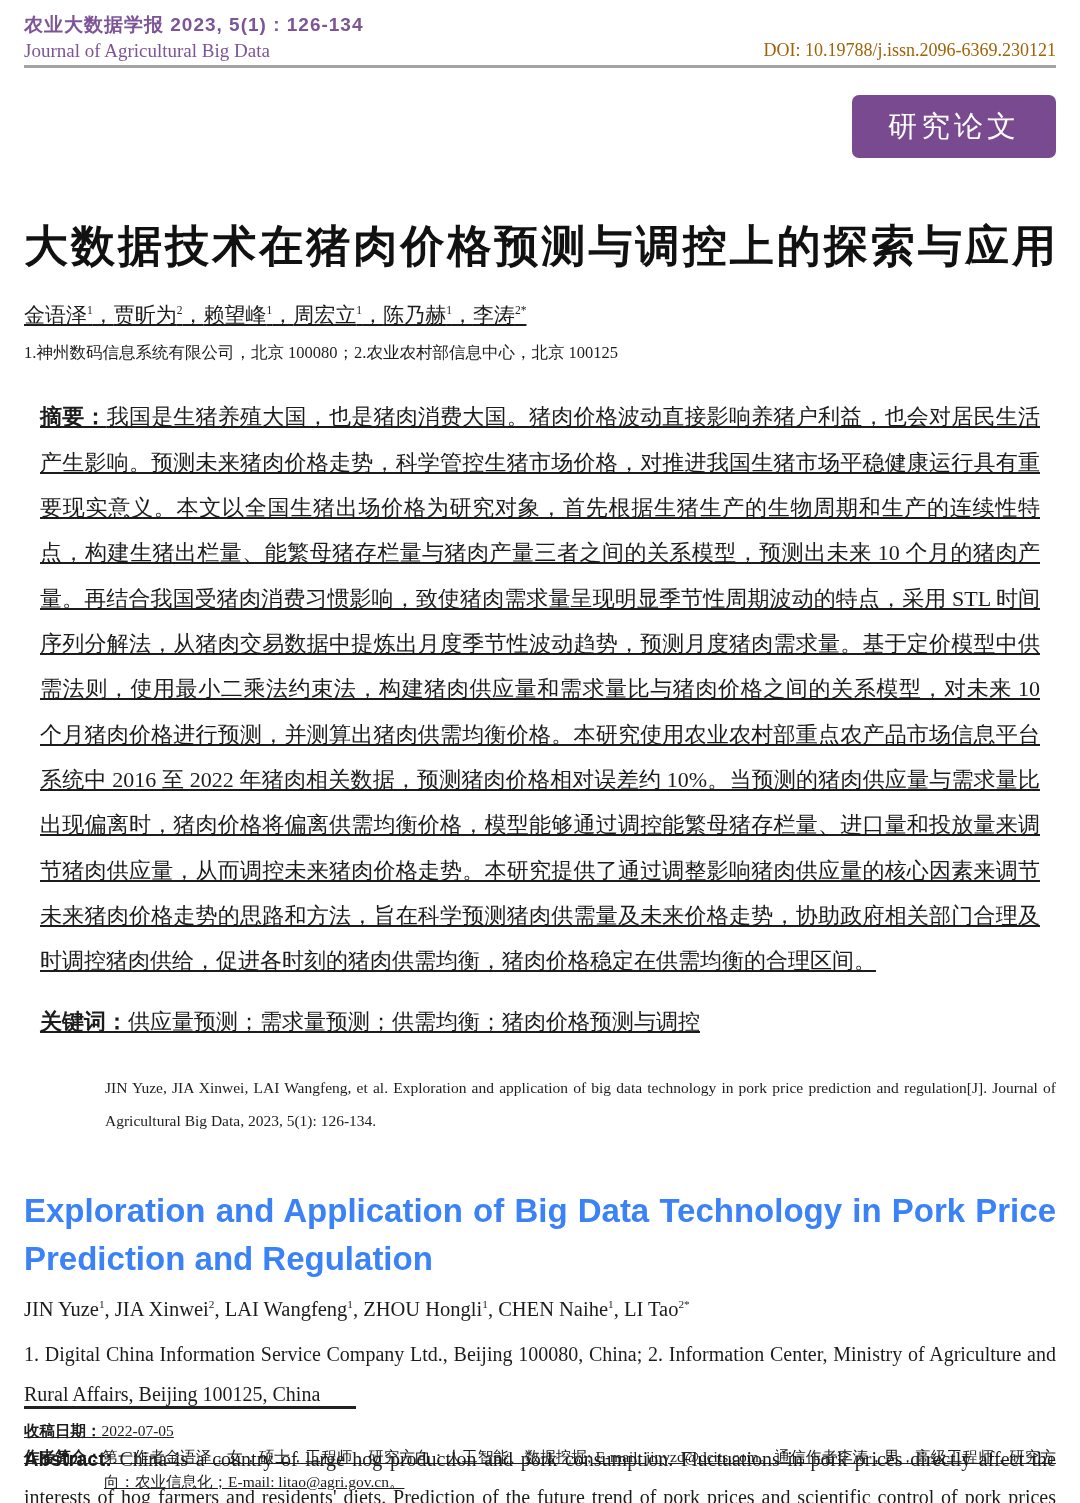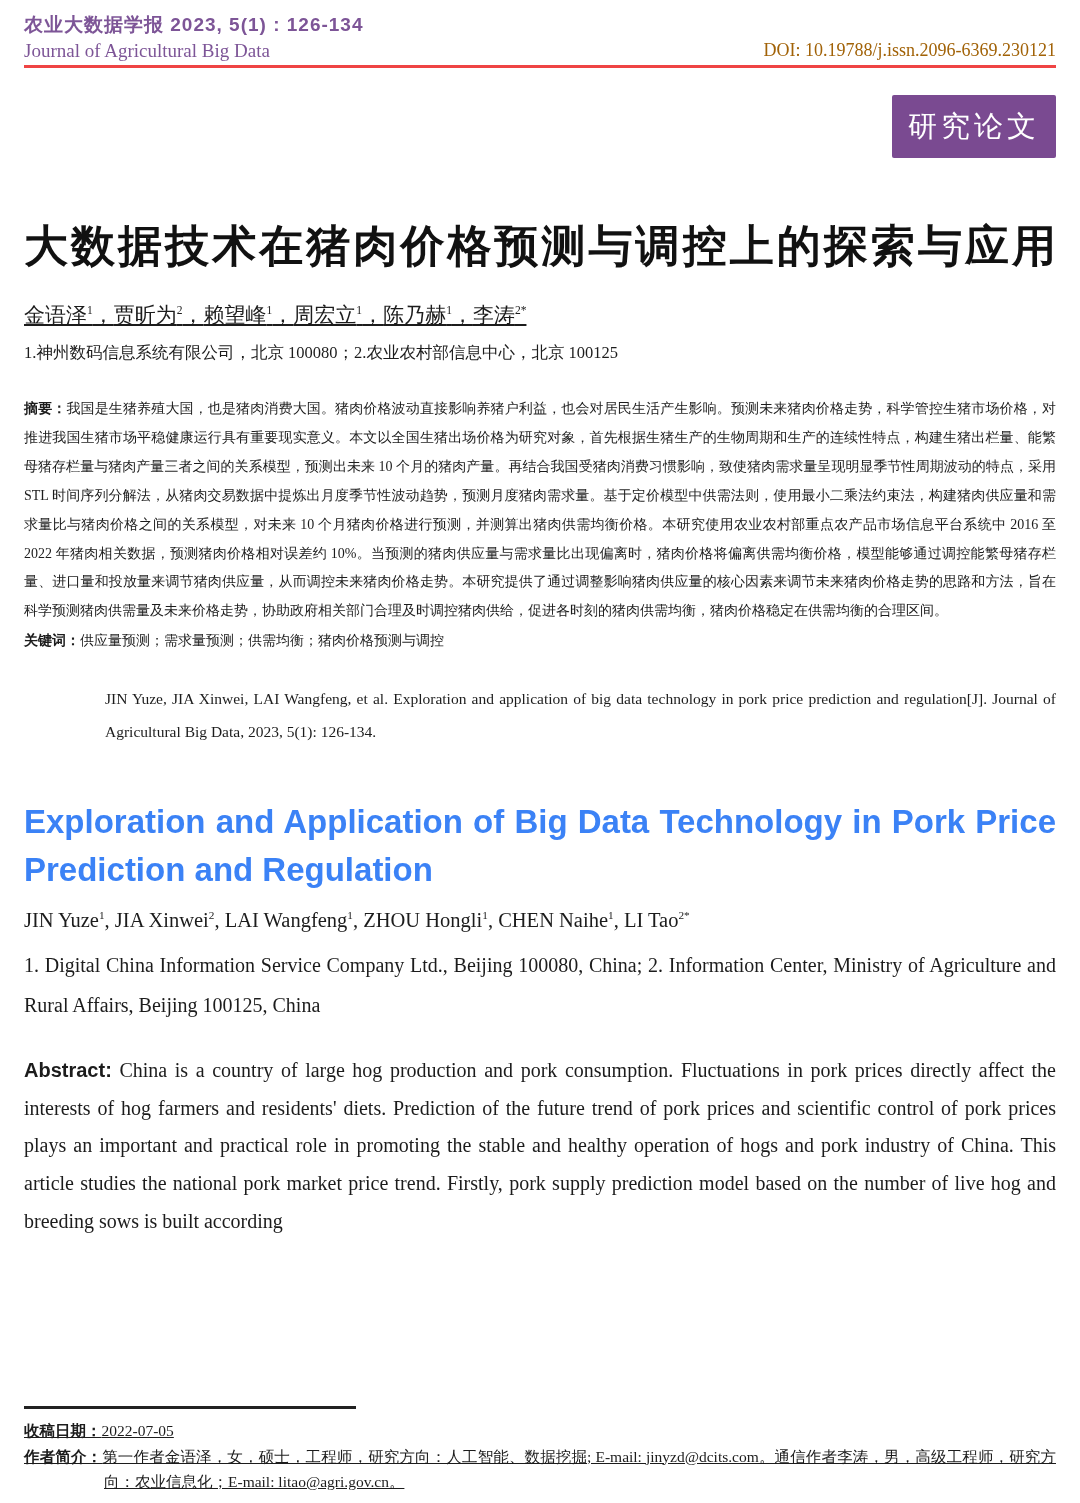--- a/index.html
+++ b/index.html
@@ -14,21 +14,21 @@
     overflow: hidden;
     font-family: "Liberation Serif", serif;
     color: #1c1c1c;
   }
 
   
   .header {
     display: flex;
     justify-content: space-between;
     align-items: flex-end;
-    border-bottom: 3px solid #ef4444;
+    border-bottom: 3px solid #a3a3a3;
     padding-bottom: 3px;
   }
   .journal-cn {
     font-family: "Liberation Sans", sans-serif;
     font-weight: bold;
     font-size: 19px;
     color: #7d5597;
     letter-spacing: 1px;
   }
   .journal-en {
@@ -43,46 +43,47 @@
   }
 
   
   .badge-row { display: flex; justify-content: flex-end; margin-top: 27px; }
   .badge {
     background: #7a4a91;
     color: #ffffff;
     font-family: "Liberation Sans", sans-serif;
     font-size: 29px;
     line-height: 1;
-    padding: 17px 16px;
-    border-radius: 2px;
+    padding: 17px 36px;
+    border-radius: 7px;
     letter-spacing: 4px;
   }
 
   
   .title-cn {
     margin-top: 58px;
     font-family: "Liberation Sans", sans-serif;
     font-weight: bold;
     font-size: 44px;
     color: #111;
     line-height: 1.35;
     text-align: justify;
     text-align-last: justify;
   }
   .authors-cn { margin-top: 26px; font-size: 21px; text-decoration: underline; }
   sup { font-size: 0.55em; }
   .affil-cn { margin-top: 13px; font-size: 16.5px; }
 
   
   .abstract-cn, .keywords-line {
-    font-size: 14px;
+    font-size: 22px;
     line-height: 2.06;
     text-align: justify;
-    margin: 0;
+    margin: 16px;
+    text-decoration: underline;
   }
   .abstract-cn { margin-top: 30px; }
   .b-label {
     font-family: "Liberation Sans", sans-serif;
     font-weight: bold;
   }
 
   
   .citation { margin-top: 26px; font-size: 15.5px; line-height: 2.15; }
   .cit-first { margin: 0; padding-left: 81px; text-indent: -81px; }

